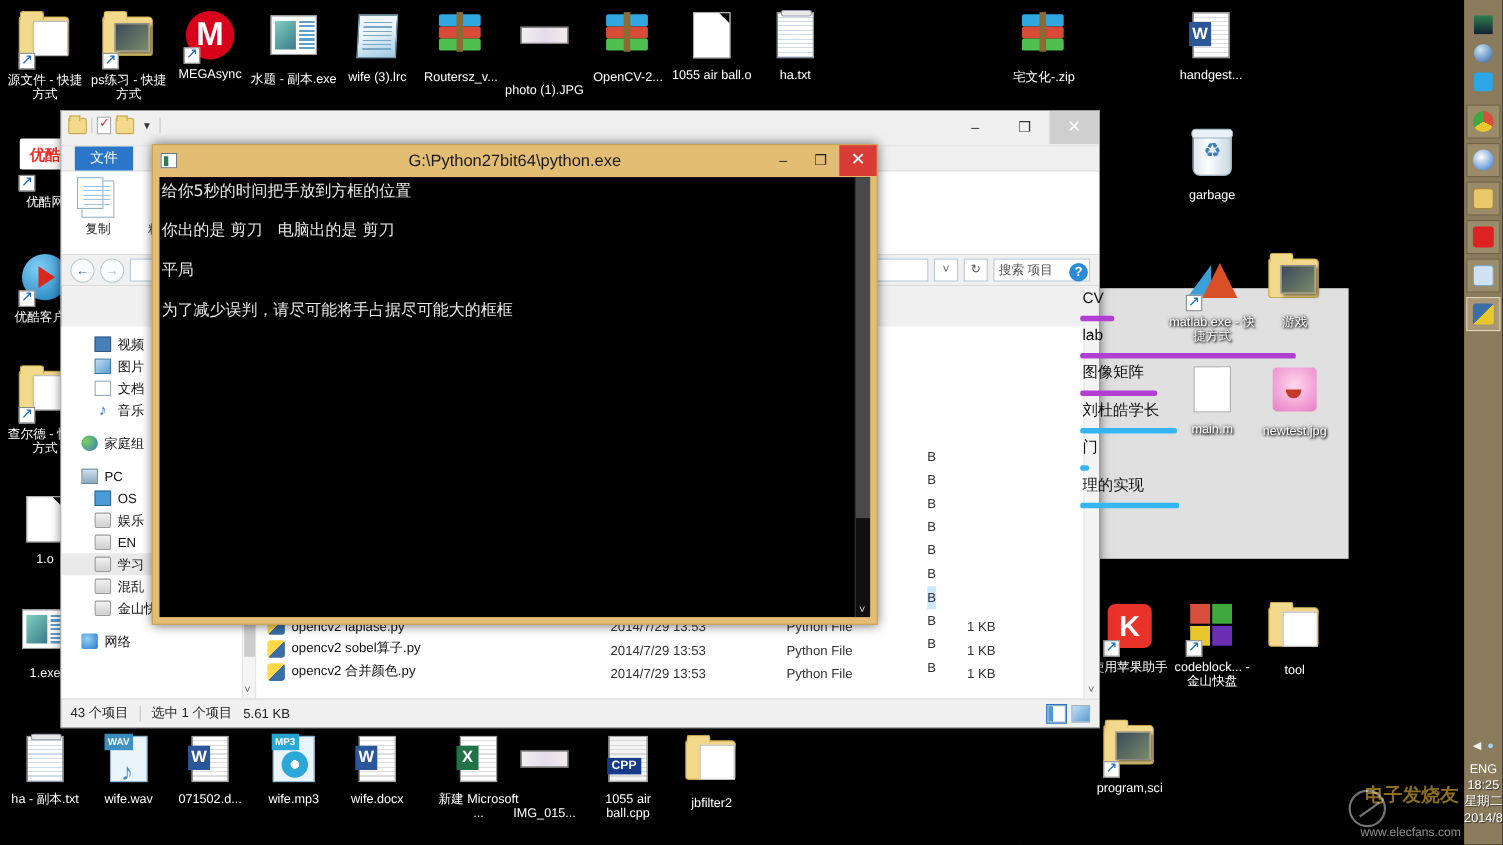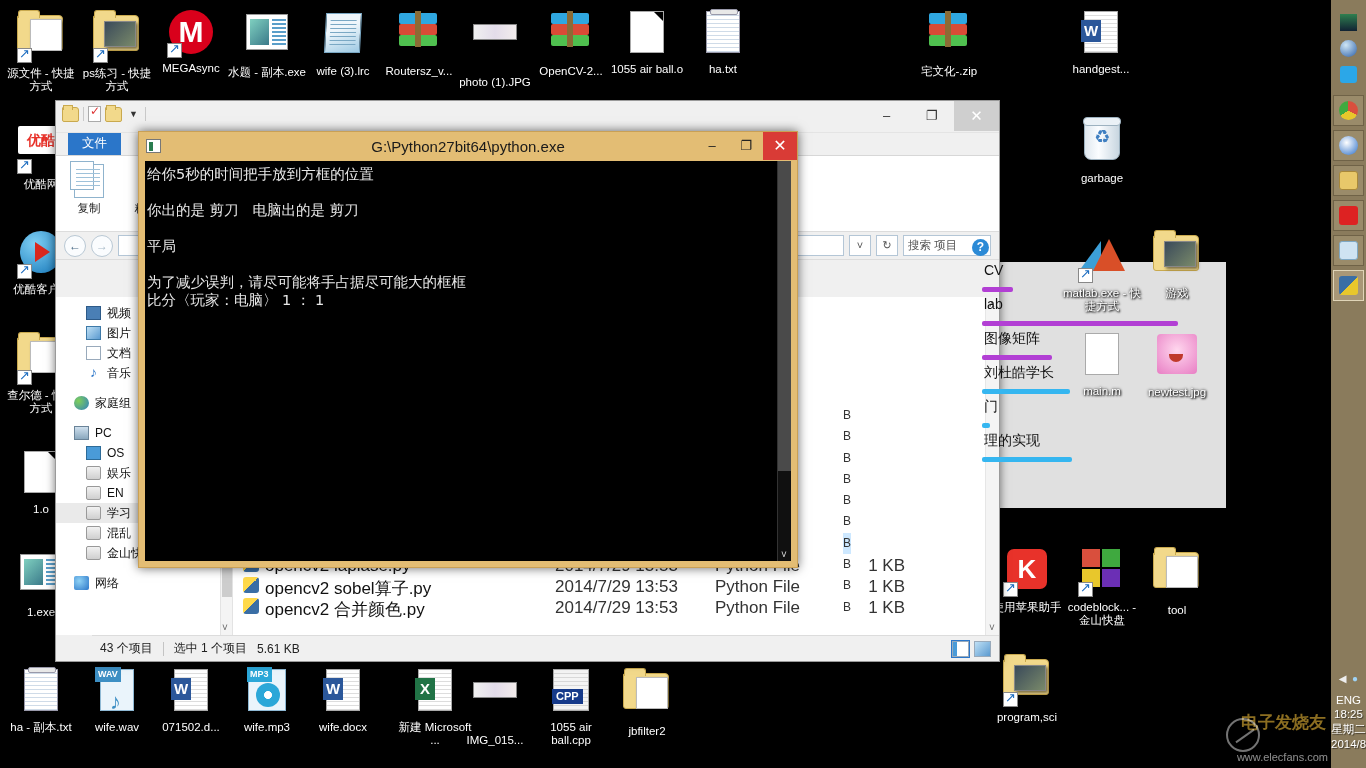--- a/index.html
+++ b/index.html
@@ -257,33 +257,33 @@
   .ni-home{background:radial-gradient(circle at 30% 35%,#7fcf5a,#2f7fbf);border-radius:50%;}
   .ni-pc{background:linear-gradient(#cfe0ee,#8aa8be);border:1px solid #6a8398;}
   .ni-os{background:#4a9bd8;border:1px solid #2d6b98;}
   .ni-drive{background:linear-gradient(#f2f2f2,#cfcfcf);border:1px solid #999;border-radius:2px;}
   .ni-net{background:radial-gradient(circle at 35% 35%,#8fd2f5,#2b76c9);border-radius:2px;}
   #exp-nav-scroll{width:12px;background:#f4f4f4;position:relative;border-right:1px solid #e3e3e3;}
   #exp-nav-scroll .thumb{position:absolute;left:1px;top:260px;width:10px;height:40px;background:#cdcdcd;}
   #exp-nav-scroll .dn{position:absolute;left:1px;bottom:2px;font-size:10px;color:#666;}
 
   #exp-list{flex:1;position:relative;overflow:hidden;background:#fff;}
-  .frow{display:flex;align-items:flex-start;height:21px;font-size:17px;color:#111;padding-left:10px;}
+  .frow{display:flex;align-items:flex-end;height:21px;font-size:12px;color:#111;padding-left:10px;}
   .frow .fic{width:16px;height:16px;margin-right:6px;flex:0 0 16px;
     background:linear-gradient(135deg,#ffd94a 50%,#3a6ea5 50%);border-radius:3px;}
   .frow .fname{width:290px;white-space:nowrap;overflow:hidden;}
   .frow .fdate{width:160px;color:#333;}
   .frow .ftype{width:130px;color:#333;}
   .frow .fsize{width:60px;text-align:right;color:#333;}
   #exp-list-scroll{position:absolute;right:0;top:0;bottom:0;width:14px;background:#f4f4f4;border-left:1px solid #e6e6e6;}
   #exp-list-scroll .up{position:absolute;top:2px;left:3px;font-size:10px;color:#666;}
   #exp-list-scroll .dn{position:absolute;bottom:2px;left:3px;font-size:10px;color:#666;}
 
   #exp-status{position:absolute;left:0;right:0;bottom:0;height:26px;background:#f0f0f0;border-top:1px solid #dcdcdc;
-    display:flex;align-items:center;padding:0 8px;font-size:12px;color:#222;gap:10px;margin-left:36px;}
+    display:flex;align-items:center;padding:0 8px;font-size:12px;color:#222;gap:10px;}
   #exp-status .sep{width:1px;height:14px;background:#c4c4c4;}
   #exp-viewbtns{margin-left:auto;display:flex;gap:5px;}
   .vbtn{width:17px;height:16px;border:1px solid #9ab;}
   .vbtn.det{background:linear-gradient(90deg,#4a9bd8 4px,#fff 4px);}
   .vbtn.ic{background:linear-gradient(135deg,#bfe0f5,#5b9ad0);}
   .vbtn.sel{outline:1px solid #2b76c9;}
 
   
   #console{
     position:absolute;left:138px;top:131px;width:660px;height:437px;
@@ -765,21 +765,21 @@
     <div id="con-title">
       <span id="con-icon"></span>
       <div id="con-titletext">G:\Python27bit64\python.exe</div>
       <div id="con-btns">
         <div>–</div>
         <div>❐</div>
         <div class="cls">✕</div>
       </div>
     </div>
     <div id="con-screen">
-      <div id="con-text"><div>给你5秒的时间把手放到方框的位置</div><div style="height: 18px;">&nbsp;</div><div>你出的是 剪刀   电脑出的是 剪刀</div><div style="height: 18px;">&nbsp;</div><div>平局</div><div style="height: 18px;">&nbsp;</div><div>为了减少误判，请尽可能将手占据尽可能大的框框</div><div>比分〈玩家：电脑〉 1 ： 1</div></div>
+      <div id="con-text"><div>给你5秒的时间把手放到方框的位置</div><div style="height: 18px;">&nbsp;</div><div>你出的是 剪刀   电脑出的是 剪刀</div><div style="height: 18px;">&nbsp;</div><div>平局</div><div style="height: 18px;">&nbsp;</div><div>为了减少误判，请尽可能将手占据尽可能大的框框</div></div>
       <div id="con-scroll">
         <div class="up">˄</div>
         <div class="bar"></div>
         <div class="dn">˅</div>
       </div>
     </div>
   </div>
 
   <div id="taskbar">
     <div class="tb-tray">

